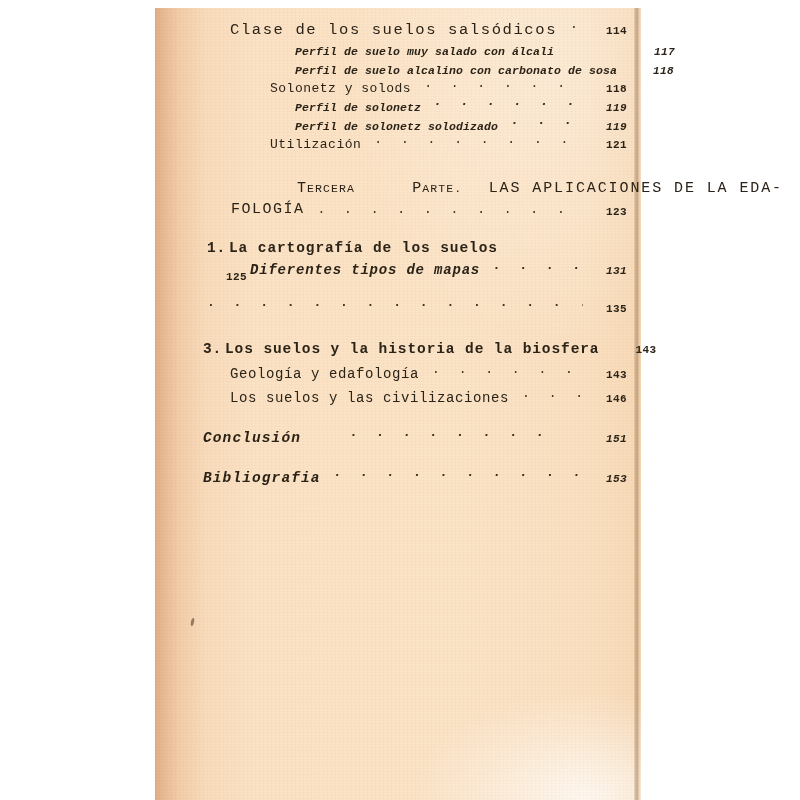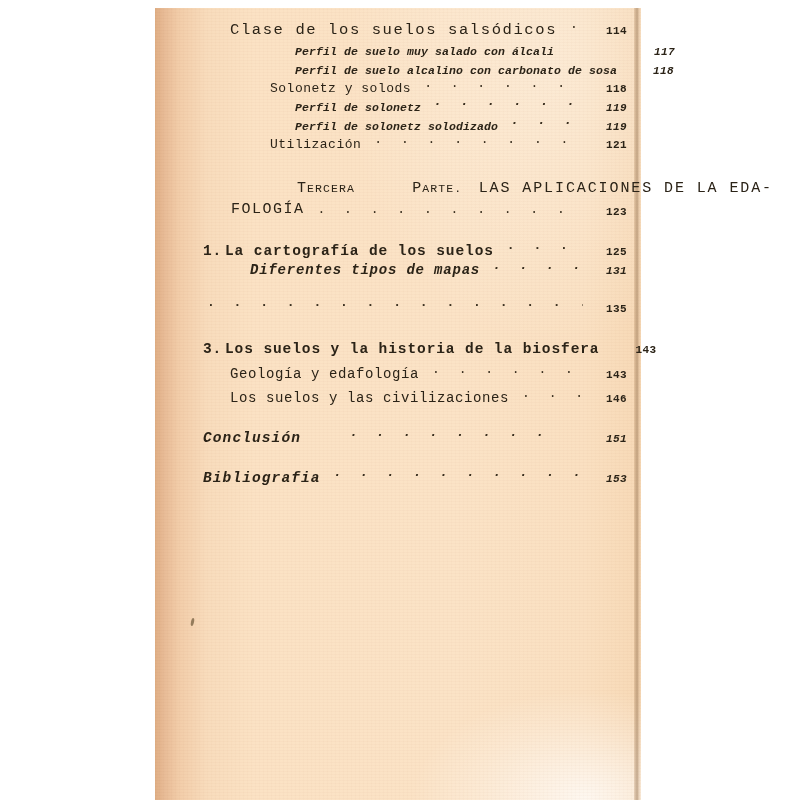--- a/index.html
+++ b/index.html
@@ -232,30 +232,30 @@
       </div>
 
       <div class="toc-row lvl-sub" style="left:115px; top:127px;">
         <span class="label">Utilización</span>
         <span class="leaders"></span>
         <span class="pageno">121</span>
       </div>
 
       <div class="lvl-part" style="position:absolute; left:48px; top:172px; width:424px; white-space:nowrap;">
         <span class="smallcaps"><span class="cap1"><span class="cap1">T</span><span class="rest">ERCERA</span> <span class="cap1">P</span><span class="rest">ARTE.</span></span></span>
-        <span style="letter-spacing:1.9px; margin-left:6px;">LAS APLICACIONES DE LA EDA-</span>
+        <span style="letter-spacing:1.9px; margin-left:16px;">LAS APLICACIONES DE LA EDA-</span>
       </div>
 
       <div class="part-line2 lvl-part" style="left:76px; top:193px;">
         <span class="label" style="letter-spacing:1.5px;">FOLOGÍA</span>
         <span class="leaders"></span>
         <span class="pageno">123</span>
       </div>
 
-      <div class="toc-row lvl-chapter" style="left:48px; top:232px;">
+      <div class="toc-row lvl-chapter" style="left:48px; top:232px;flex-direction:column;">
         <span class="label"><span class="num">1.</span><span>La cartografía de los suelos</span></span>
         <span class="leaders"></span>
         <span class="pageno">125</span>
       </div>
 
       <div class="toc-row lvl-italic-big" style="left:95px; top:252px;">
         <span class="label">Diferentes tipos de mapas</span>
         <span class="leaders"></span>
         <span class="pageno">131</span>
       </div>

